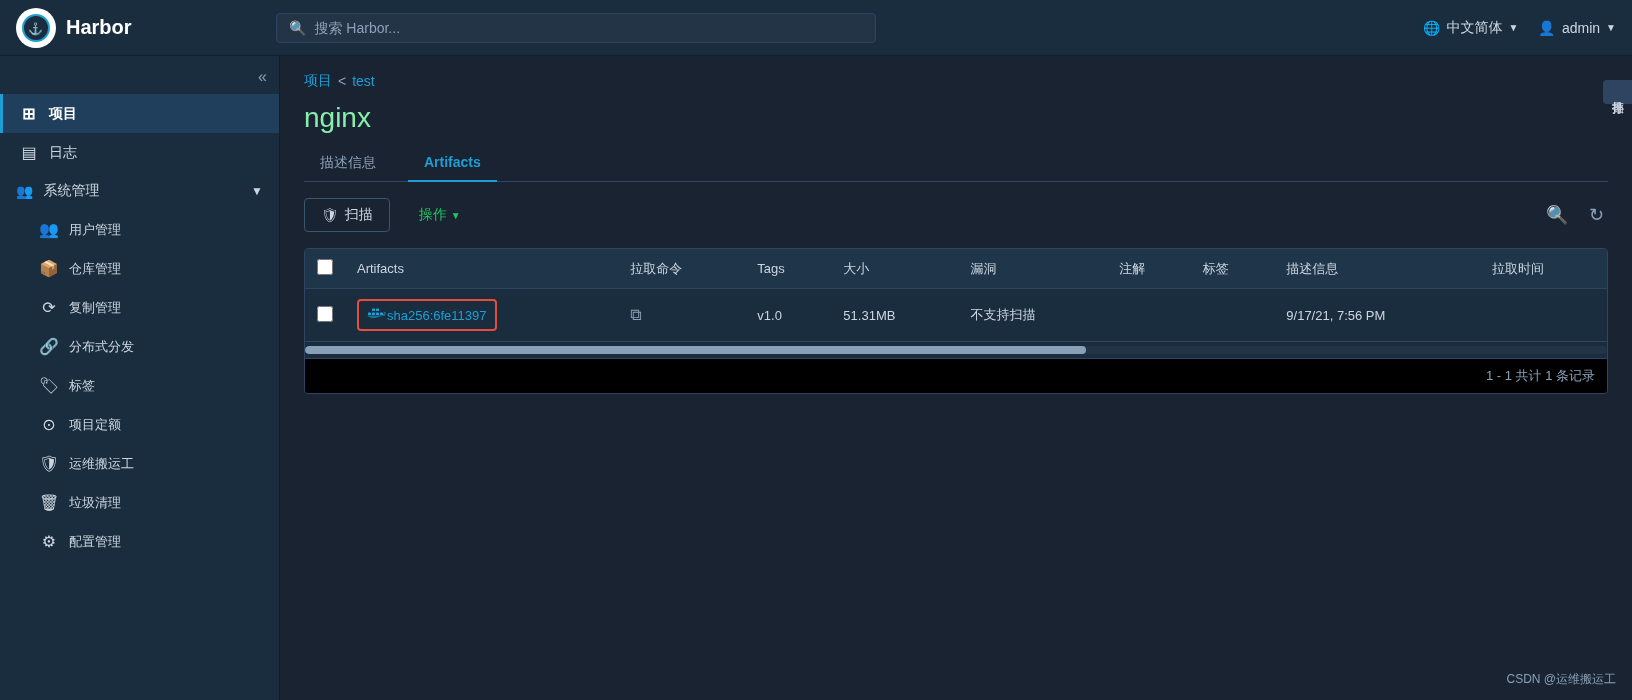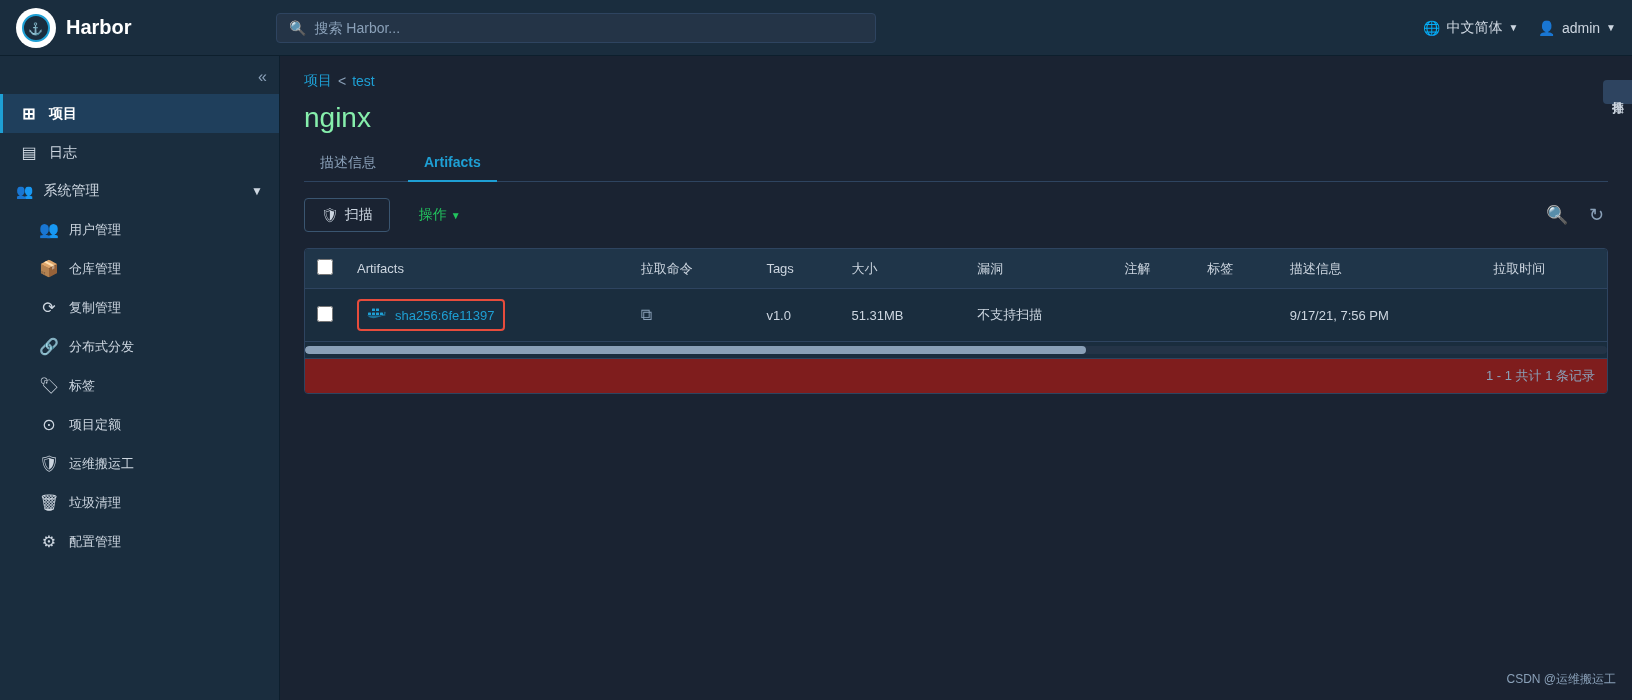--- a/index.html
+++ b/index.html
@@ -259,21 +259,20 @@
     }
     .checkbox {
       width: 16px;
       height: 16px;
       accent-color: #1e9fd4;
       cursor: pointer;
     }
     .artifact-link {
       display: flex;
       align-items: center;
-      gap: 8px;
       color: #1e9fd4;
       cursor: pointer;
       border: 2px solid #e74c3c;
       padding: 4px 8px;
       border-radius: 4px;
       display: inline-flex;
     }
     .docker-icon {
       width: 20px;
       height: 20px;
@@ -302,21 +301,21 @@
       width: 60%;
     }
 
     
     .pagination-row {
       display: flex;
       justify-content: flex-end;
       padding: 8px 12px;
       font-size: 13px;
       color: #8aa0b8;
-      background: #7f1d1d;
+      background: #000000;
     }
 
     
     .right-panel-hint {
       position: fixed;
       right: 0;
       top: 80px;
       background: #2e4460;
       color: #cdd6e0;
       writing-mode: vertical-rl;

